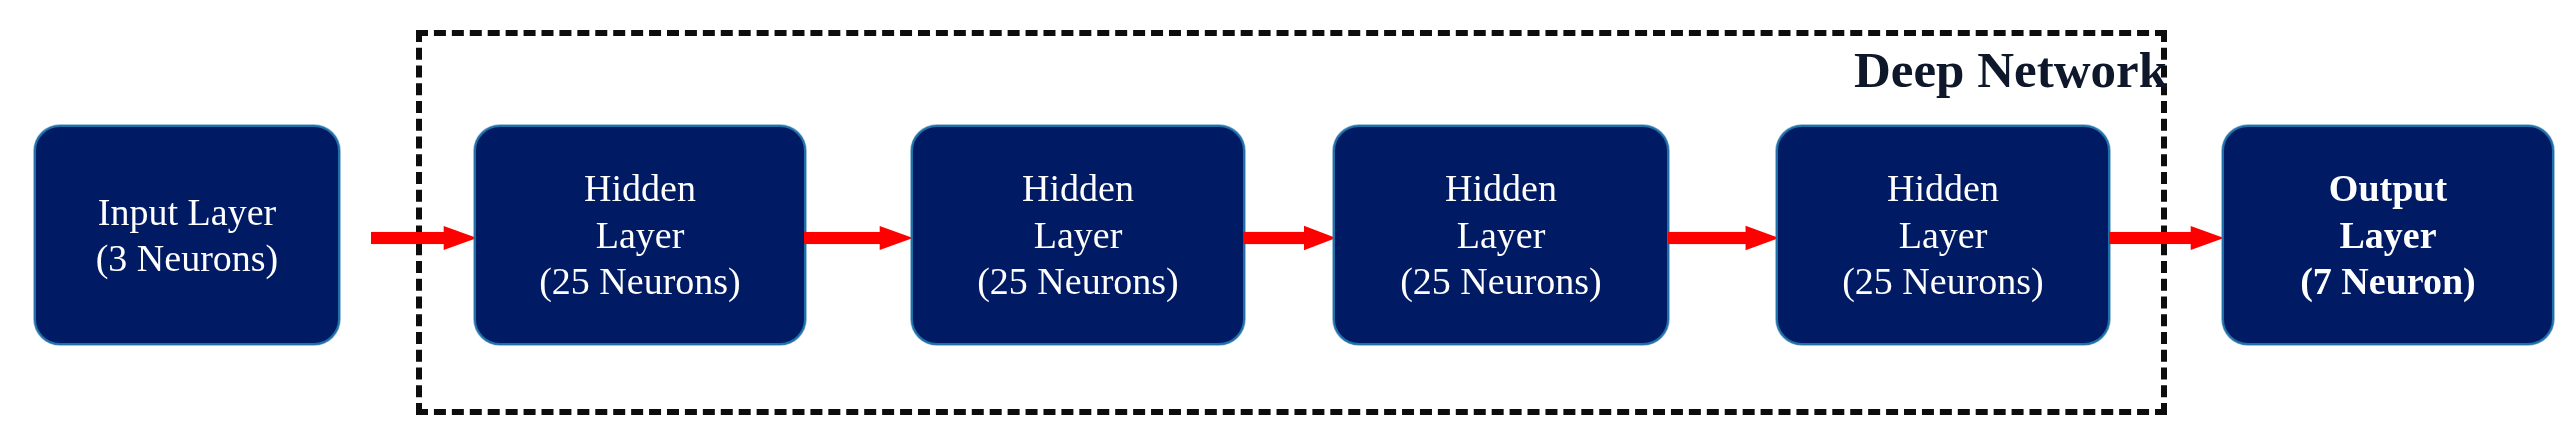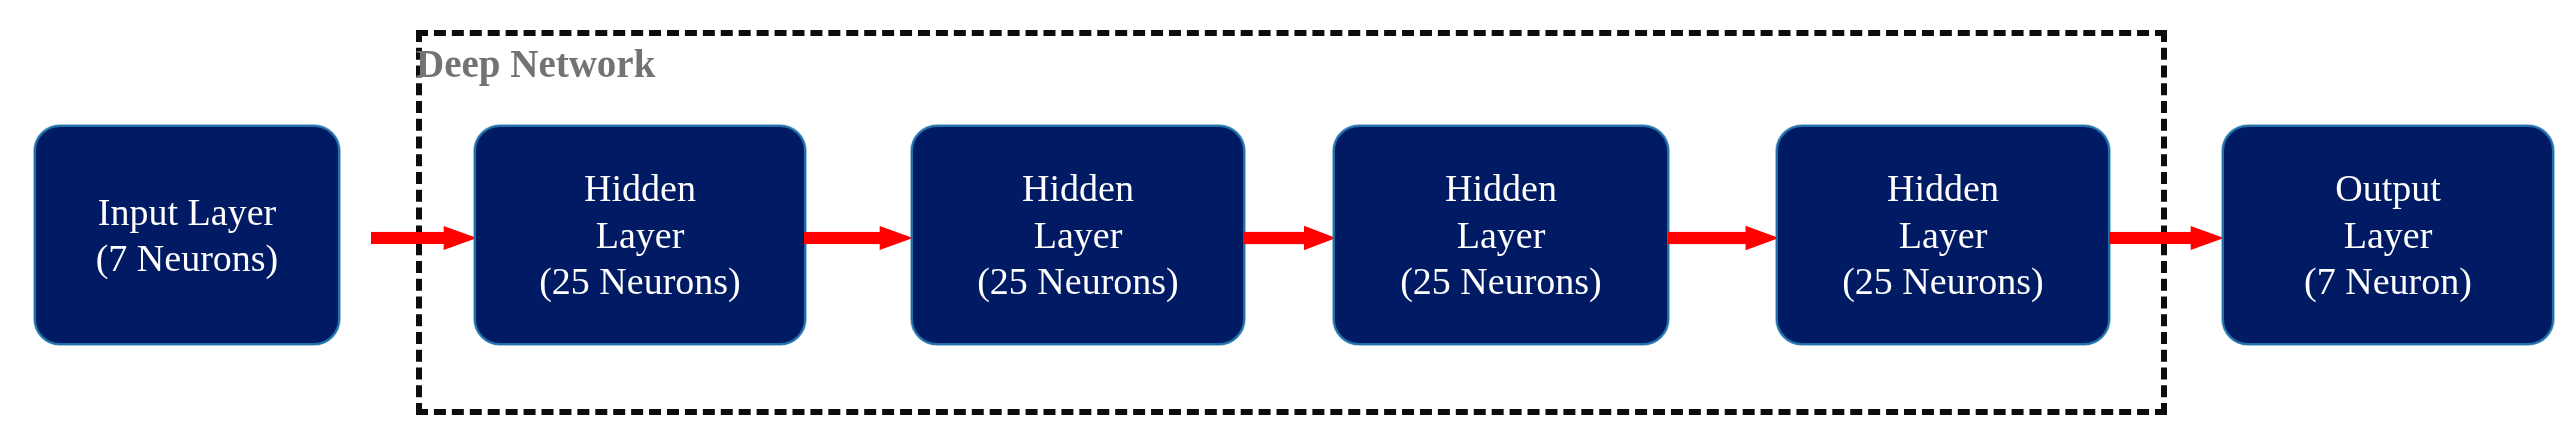--- a/index.html
+++ b/index.html
@@ -27,24 +27,24 @@
     height: 385px;
     box-sizing: border-box;
     border: 6.8px dashed #0d0d0d;
     background: transparent;
   }
   .group-title {
     position: absolute;
     left: 416px;
     top: 44px;
     width: 1751px;
-    text-align: left;
-    font-size: 39px;
+    text-align: right;
+    font-size: 51px;
     font-weight: bold;
-    color: #737373;
+    color: #0f172a;
     font-family: "Liberation Serif", "DejaVu Serif", serif;
     letter-spacing: 0px;
     line-height: 1.05;
   }
 
   
   .node {
     position: absolute;
     top: 125px;
     height: 220px;
@@ -67,21 +67,21 @@
   .node .ln {
     display: block;
     white-space: nowrap;
   }
 
   .node-input  { left: 34px;   width: 306px; }
   .node-h1     { left: 474px;  width: 332px; }
   .node-h2     { left: 911px; width: 334px; }
   .node-h3     { left: 1333px; width: 336px; }
   .node-h4     { left: 1776px; width: 334px; }
-  .node-output { left: 2222px; width: 332px; }
+  .node-output { left: 2222px; width: 332px; font-weight: bold; }
 
   
   .arrow {
     position: absolute;
     top: 225px;
     height: 26px;
     display: block;
   }
   .arrow svg { display: block; }
 
@@ -94,21 +94,21 @@
 </head>
 <body>
 
 <div id="stage">
 
   <div class="group-box"></div>
   <div class="group-title">Deep Network</div>
 
   <div class="node node-input">
     <span class="ln">Input Layer</span>
-    <span class="ln">(7 Neurons)</span>
+    <span class="ln">(3 Neurons)</span>
   </div>
 
   <div class="arrow arrow-1">
     <svg width="106" height="26" viewBox="0 0 140 34">
       <rect x="0" y="9" width="108" height="16" fill="#ff0000"></rect>
       <polygon points="96,1 140,17 96,33" fill="#ff0000"></polygon>
     </svg>
   </div>
 
   <div class="node node-h1">

